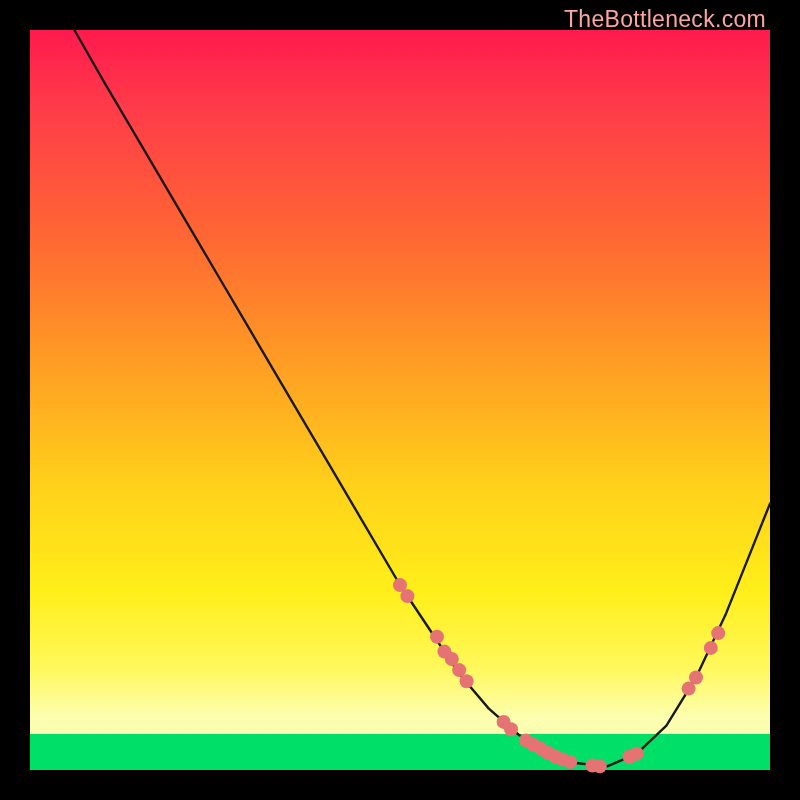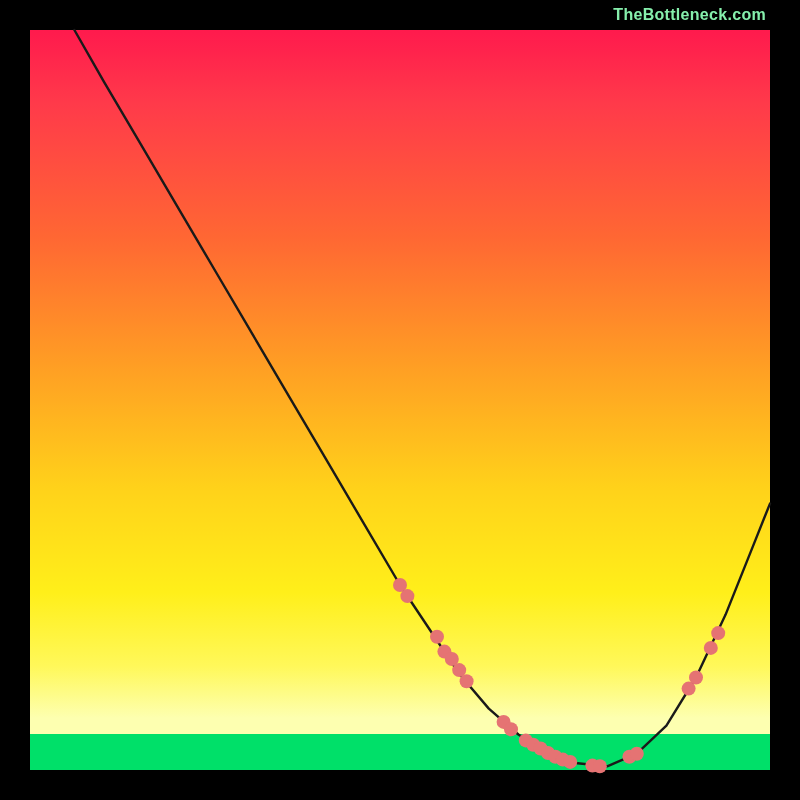--- a/index.html
+++ b/index.html
@@ -36,23 +36,23 @@
       #fdffb0 93%,
       #fdffb0 95.2%,
       #00e069 95.2%,
       #00e069 100%
     );
   }
   .watermark {
     position: absolute;
     top: 6px;
     right: 34px;
-    font-size: 16px;
-    font-weight: 700;
-    color: #86efac;
+    font-size: 23px;
+    font-weight: 400;
+    color: #fca5a5;
     letter-spacing: 0.3px;
     user-select: none;
   }
   svg.overlay {
     position: absolute;
     left: 0;
     top: 0;
   }
 </style>
 </head>

